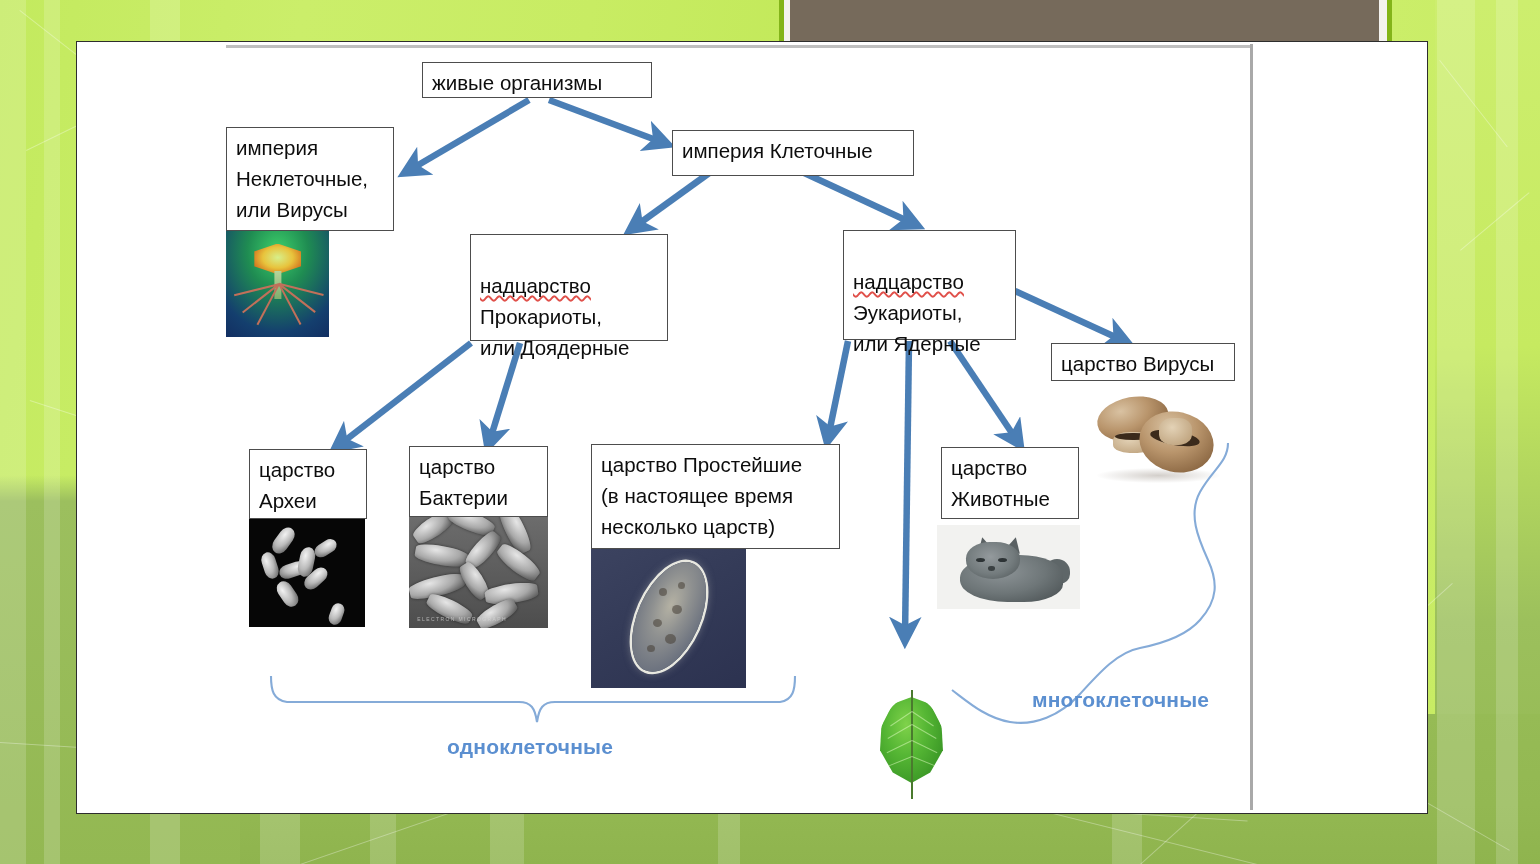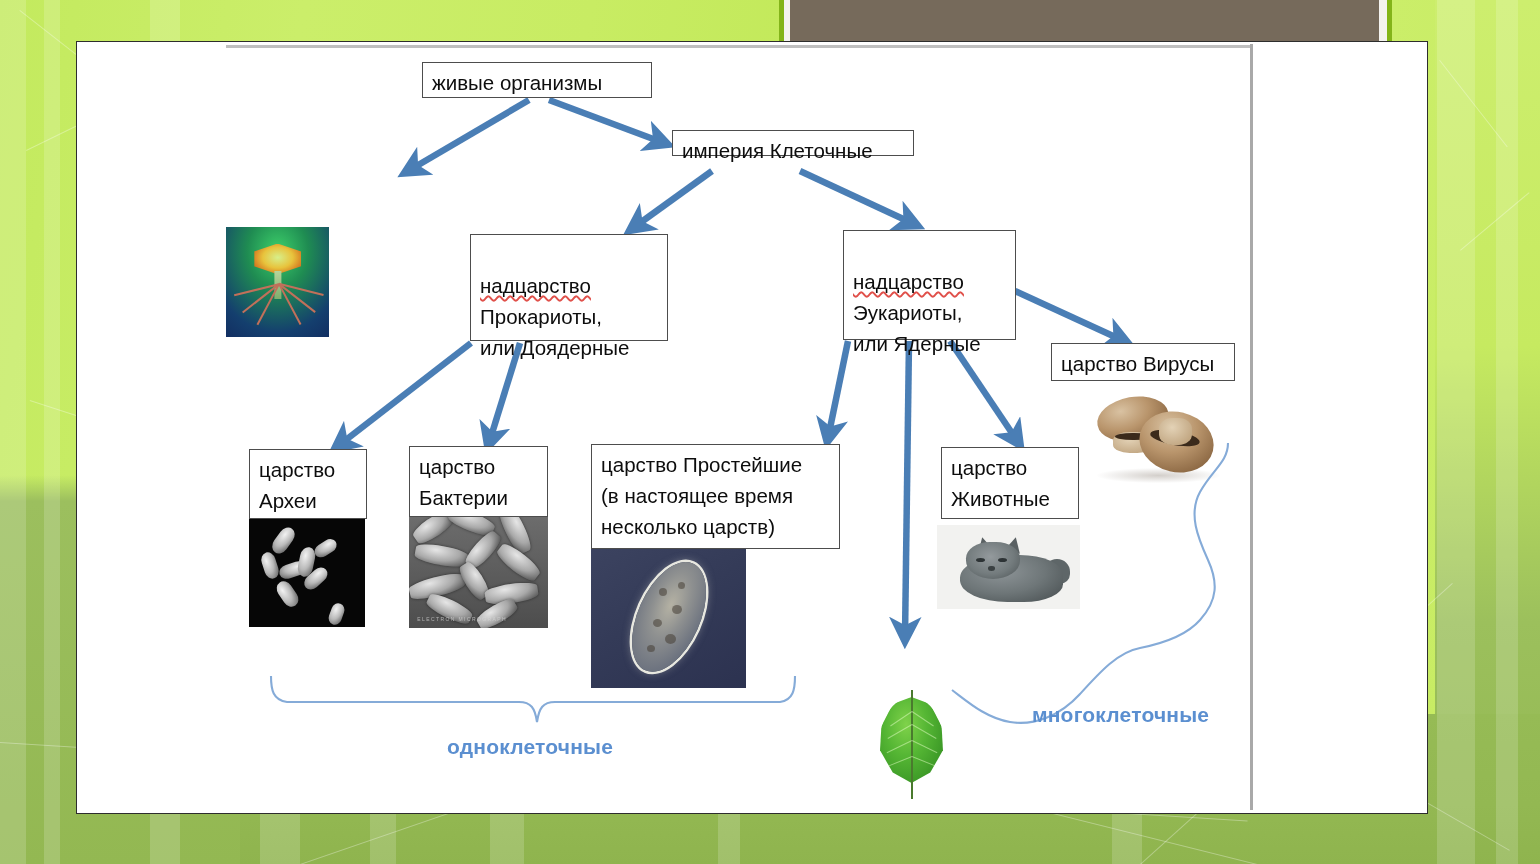--- a/index.html
+++ b/index.html
@@ -341,22 +341,25 @@
     <div class="vein" style="left:50%;top:46%;width:28px;transform:rotate(26deg);"></div>
     <div class="vein" style="left:50%;top:60%;width:25px;transform:rotate(22deg);"></div>
     <div class="vein" style="left:50%;top:20%;width:26px;transform:rotate(146deg);"></div>
     <div class="vein" style="left:50%;top:32%;width:28px;transform:rotate(150deg);"></div>
     <div class="vein" style="left:50%;top:46%;width:28px;transform:rotate(154deg);"></div>
     <div class="vein" style="left:50%;top:60%;width:25px;transform:rotate(158deg);"></div>
   </div>
 
   <div class="nodebox" style="left:422px;top:62px;width:230px;height:36px;">живые организмы</div>
 
-
-  <div class="nodebox" style="left:672px;top:130px;width:242px;height:26px;">империя Клеточные</div>
+  <div class="nodebox" style="left:226px;top:127px;width:168px;height:104px;">империя
+Неклеточные,
+или Вирусы</div>
+
+  <div class="nodebox" style="left:672px;top:130px;width:242px;height:46px;">империя Клеточные</div>
 
   <div class="nodebox" style="left:470px;top:234px;width:198px;height:107px;">
     <span class="spell">надцарство</span><span>
 Прокариоты,
 или Доядерные</span>
   </div>
 
   <div class="nodebox" style="left:843px;top:230px;width:173px;height:110px;">
     <span class="spell">надцарство</span><span>
 Эукариоты,
@@ -374,15 +377,15 @@
 несколько царств)</div>
 
   <div class="nodebox" style="left:941px;top:447px;width:138px;height:72px;">царство
 Животные</div>
 
 
   <div class="nodebox" style="left:1051px;top:343px;width:184px;height:38px;">царство Вирусы</div>
 
   <div class="brace-label" style="left:447px;top:735px;">одноклеточные</div>
 
-  <div class="brace-label" style="left:1032px;top:703px;text-align:right;">многоклеточные</div>
+  <div class="brace-label" style="left:1032px;top:688px;text-align:right;">многоклеточные</div>
 
 </div>
 
 </body></html>

